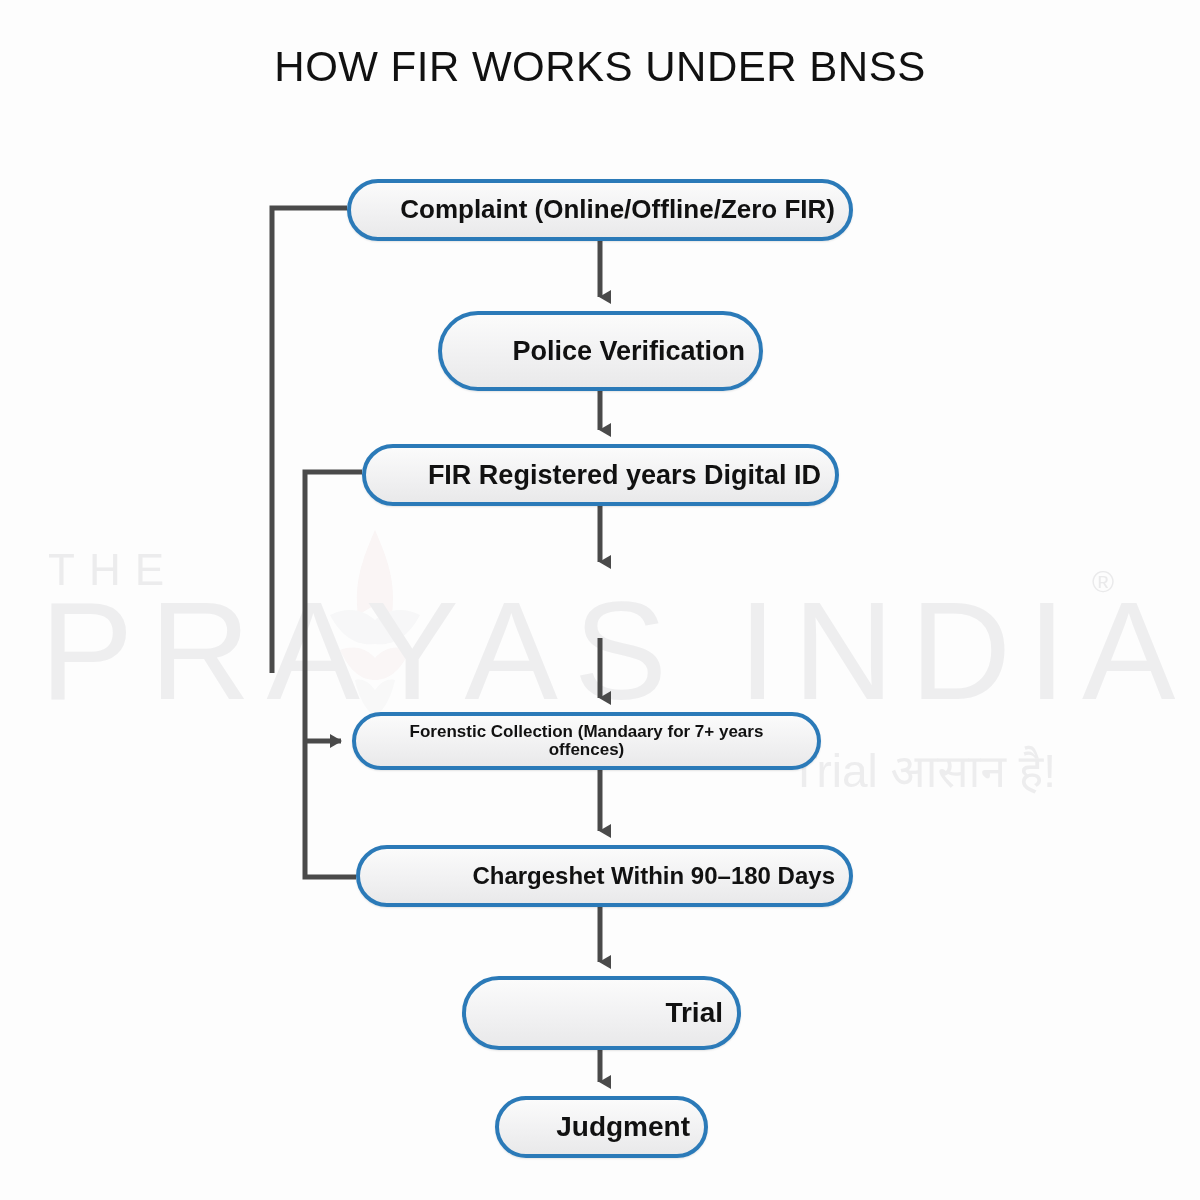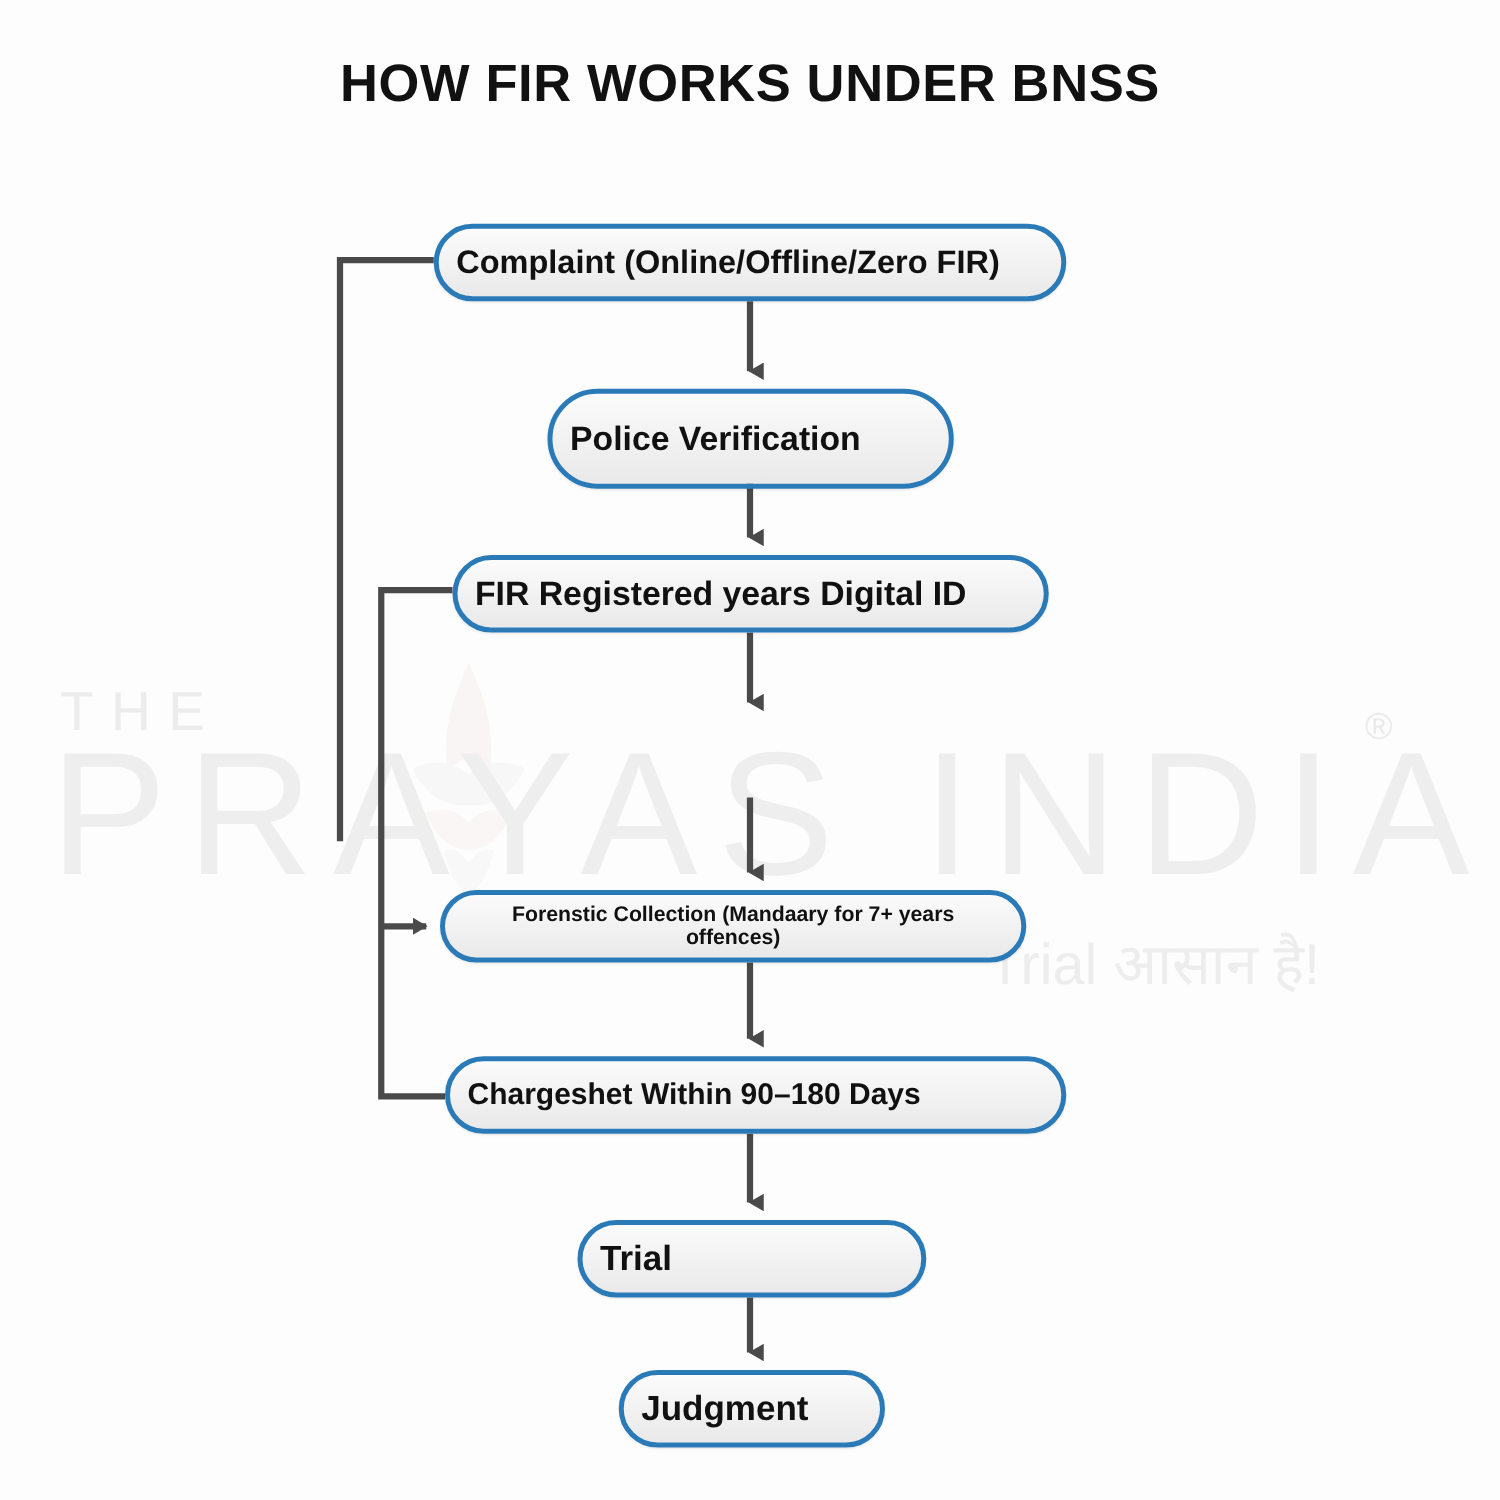--- a/index.html
+++ b/index.html
@@ -74,21 +74,21 @@
   }
 
   
   .title {
     position: absolute;
     left: 0;
     top: 43px;
     width: 1200px;
     text-align: center;
     font-size: 42px;
-    font-weight: bold;
+    font-weight: normal;
     color: #111111;
     letter-spacing: 0.5px;
     z-index: 5;
   }
 
   
   .connectors {
     position: absolute;
     left: 0;
     top: 0;
@@ -96,21 +96,21 @@
     height: 1200px;
     z-index: 2;
   }
 
   
   .node {
     position: absolute;
     box-sizing: border-box;
     display: flex;
     align-items: center;
-    justify-content: flex-start;
+    justify-content: flex-end;
     border-radius: 999px;
     z-index: 4;
     text-align: center;
   }
   .node-plain {
     background: linear-gradient(180deg, #fbfbfb 0%, #f1f1f2 55%, #e9e9ea 100%);
     border: 4px solid #2b7ab8;
     color: #111111;
     font-weight: bold;
     box-shadow: 0 1px 2px rgba(0,0,0,0.10);
@@ -187,21 +187,21 @@
 
 
   <div class="node node-plain" style="left:352px; top:712px; width:469px; height:58px; font-size:17px;">
     <span>Forenstic Collection (Mandaary for 7+ years offences)</span>
   </div>
 
   <div class="node node-plain" style="left:356px; top:845px; width:497px; height:62px; font-size:24px;">
     <span>Chargeshet Within 90–180 Days</span>
   </div>
 
-  <div class="node node-plain" style="left:462px; top:976px; width:279px; height:62px; font-size:28px;">
+  <div class="node node-plain" style="left:462px; top:976px; width:279px; height:74px; font-size:28px;">
     <span>Trial</span>
   </div>
 
   <div class="node node-plain" style="left:495px; top:1096px; width:213px; height:62px; font-size:28px;">
     <span>Judgment</span>
   </div>
 
 </div>
 
 </body></html>

